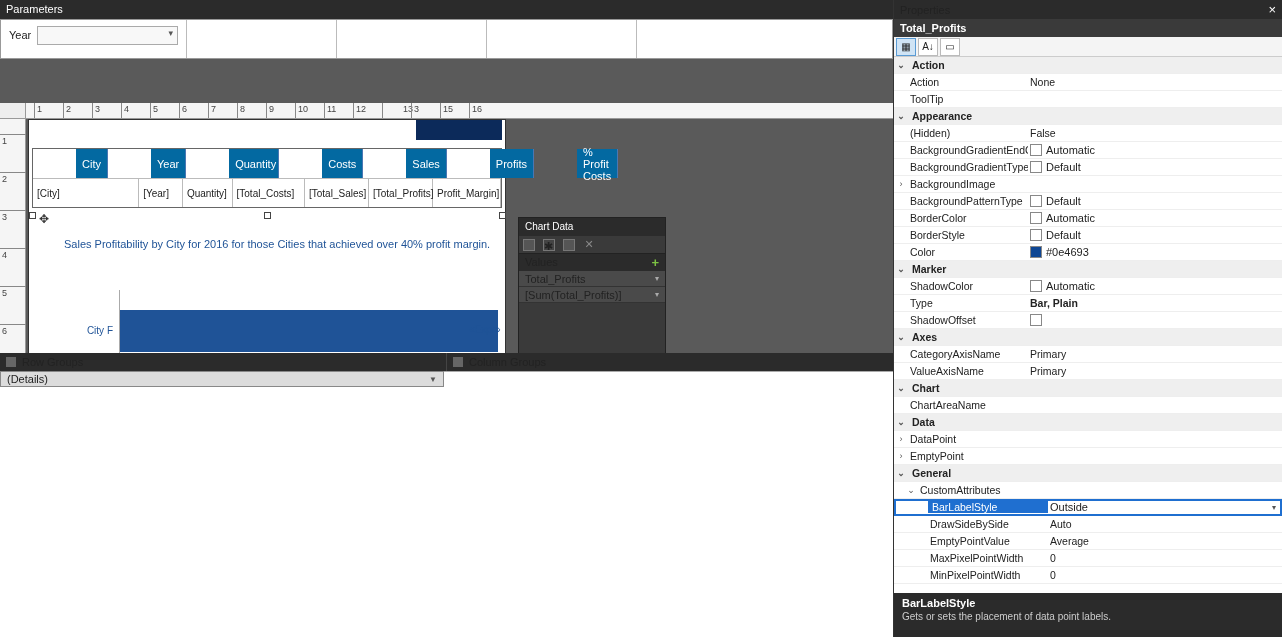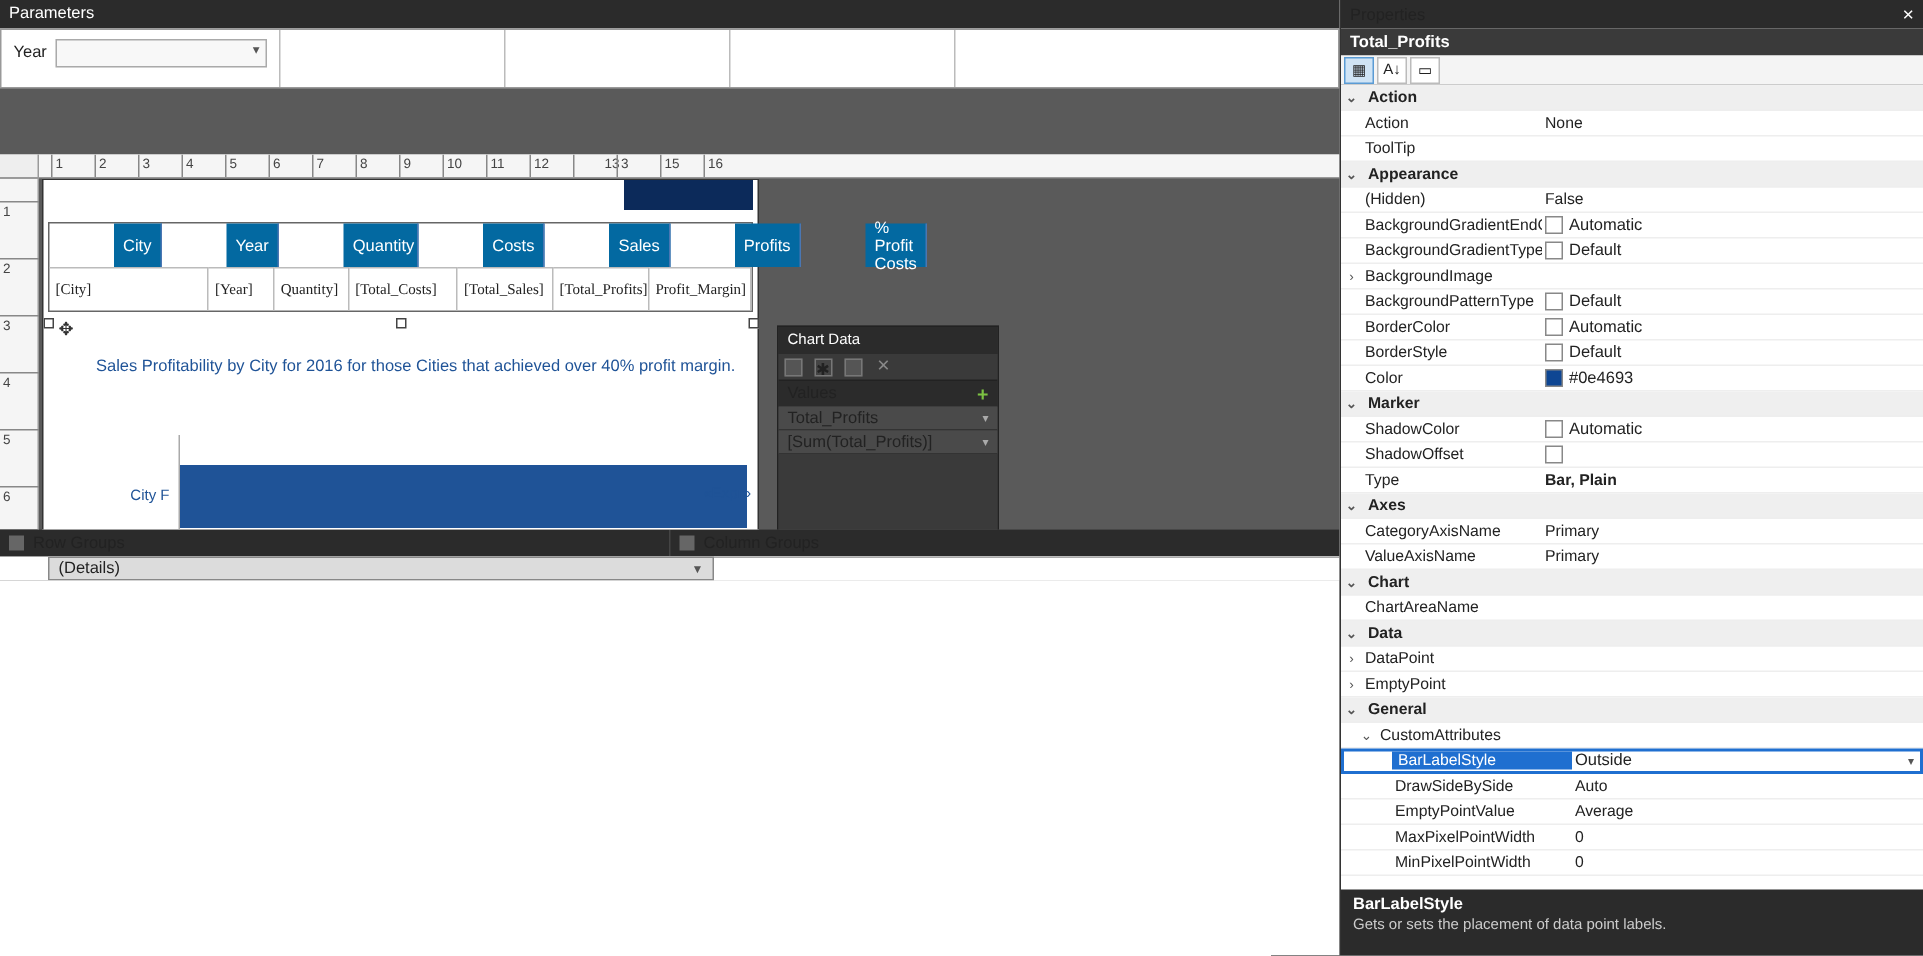--- a/index.html
+++ b/index.html
@@ -34,21 +34,21 @@
 .canvas { flex:1; background:#5a5a5a; position:relative; }
 
 
 .page { position:absolute; left:2px; top:0; width:478px; height:402px; background:#fff; border:1px solid #333; }
 .head-strip { position:absolute; right:3px; top:0; width:86px; height:20px; background:#0c2a5a; }
 
 
 .tbl { position:absolute; left:3px; top:28px; width:470px; height:60px; border:1px solid #666; }
 .tbl-row { display:flex; height:29px; }
 .tbl-head .tbl-cell { background:#0369a1; color:#fff; border-right:1px solid #4a77b3; display:flex; align-items:center; padding:0 6px; font-size:11px;margin-left:43px; }
-.tbl-body .tbl-cell { border-right:1px solid #bbb; border-top:1px solid #bbb; display:flex; align-items:center; padding:10px 4px; font-size:10px;font-family:Liberation Serif, serif; }
+.tbl-body .tbl-cell { border-right:1px solid #bbb; border-top:1px solid #bbb; display:flex; align-items:center; padding:10px 4px; font-size:10px; }
 .c1{width:107px}.c2{width:44px}.c3{width:50px}.c4{width:73px}.c5{width:64px}.c6{width:64px}.c7{width:68px}
 .tbl-head .c5,.tbl-head .c6,.tbl-head .c7{justify-content:flex-end}
 
 
 .handle { position:absolute; width:7px; height:7px; background:#fff; border:1px solid #444; }
 .move-handle { position:absolute; left:10px; top:92px; font-size:12px; color:#333; }
 
 
 .chart-title { position:absolute; left:35px; top:118px; color:#1f5397; font-size:11px; }
 .chart-box { position:absolute; left:20px; top:140px; width:454px; height:250px; }
@@ -67,21 +67,21 @@
 .cd-plus { color:#7cc243; font-weight:bold; font-size:13px; }
 .cd-item { background:#4a4a4a; color:#fff; height:16px; line-height:16px; padding:0 6px; font-size:10px; border-bottom:1px solid #333; display:flex; justify-content:space-between; }
 .cd-item .dd { color:#aaa; font-size:8px; }
 .cd-gap { height:58px; background:#3a3a3a; }
 
 
 .groups-footer { height:18px; background:#2b2b2b; display:flex; }
 .grp { flex:1; color:#fff; font-size:10px; padding:2px 6px; display:flex; align-items:center; gap:6px; }
 .grp-border { border-right:1px solid #444; }
 .grp-icon { width:10px; height:10px; display:inline-block; background:#666; }
-.details-row { background:#ffffff; height:16px; display:flex;padding-left:32px; }
+.details-row { background:#a21caf; height:16px; display:flex; }
 .details-cell { width:444px; background:#dcdcdc; border:1px solid #888; font-size:10px; padding:1px 6px; color:#333; display:flex; justify-content:space-between; align-items:center; }
 .details-rest { flex:1; background:#fff; border-top:1px solid #aaa; }
 .footer-fill { flex:1; background:#fff; }
 
 
 .prop-header { background:#2b2b2b; color:#fff; height:19px; display:flex; align-items:center; justify-content:space-between; padding:0 6px; }
 .prop-close { color:#fff; font-size:13px; cursor:pointer; }
 .prop-obj { background:#3a3a3a; color:#fff; height:18px; line-height:18px; padding:0 6px; font-weight:bold; font-size:11px; }
 .prop-toolbar { background:#f4f4f4; height:20px; border-bottom:1px solid #ccc; display:flex; align-items:center; padding:0 2px; gap:2px; }
 .pt-btn { width:20px; height:18px; border:1px solid #bbb; background:#fff; display:flex; align-items:center; justify-content:center; font-size:10px; }
@@ -368,29 +368,29 @@
     <div class="prow">
         <span class="pexpand"></span>
         <span class="pname">ShadowColor</span>
         <span class="pval">
           <span class="swatch auto"></span>
           <span>Automatic</span>
         </span>
       </div>
     <div class="prow">
         <span class="pexpand"></span>
-        <span class="pname">ShadowOffset</span>
-        <span class="pval">
-          <span class="swatch auto"></span>
-        </span>
-      </div>
-    <div class="prow">
-        <span class="pexpand"></span>
         <span class="pname">Type</span>
         <span class="pval" style="font-weight:bold">Bar, Plain</span>
+      </div>
+    <div class="prow">
+        <span class="pexpand"></span>
+        <span class="pname">ShadowOffset</span>
+        <span class="pval">
+          <span class="swatch auto"></span>
+        </span>
       </div>
 
     <div class="prow cat">
         <span class="pexpand">⌄</span>
         <span class="pname">Axes</span>
       </div>
     <div class="prow">
         <span class="pexpand"></span>
         <span class="pname">CategoryAxisName</span>
         <span class="pval">Primary</span>

